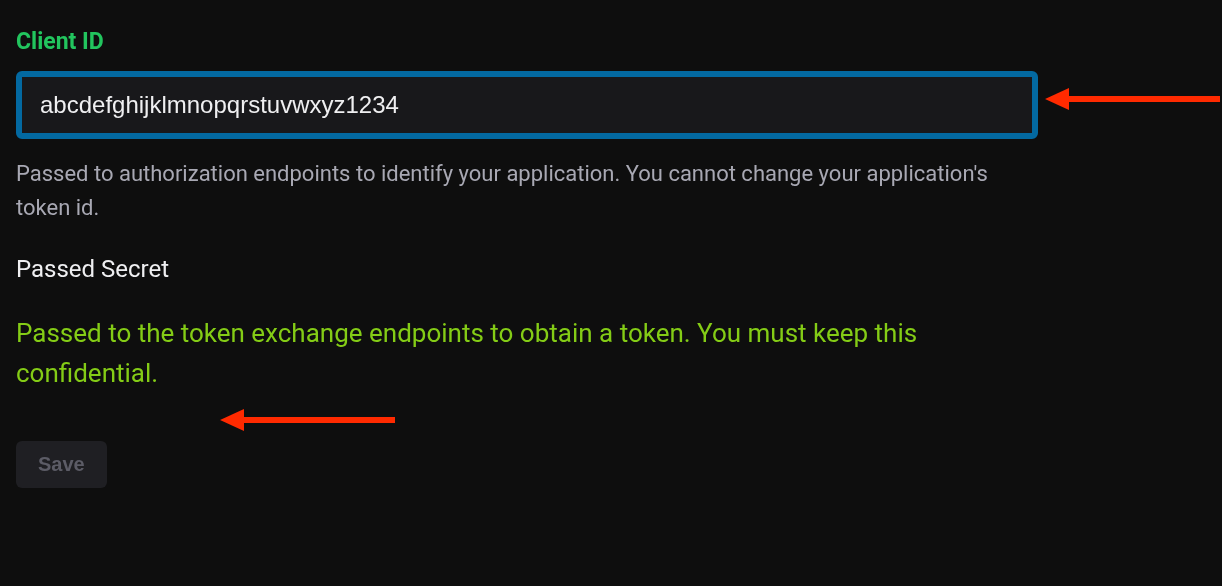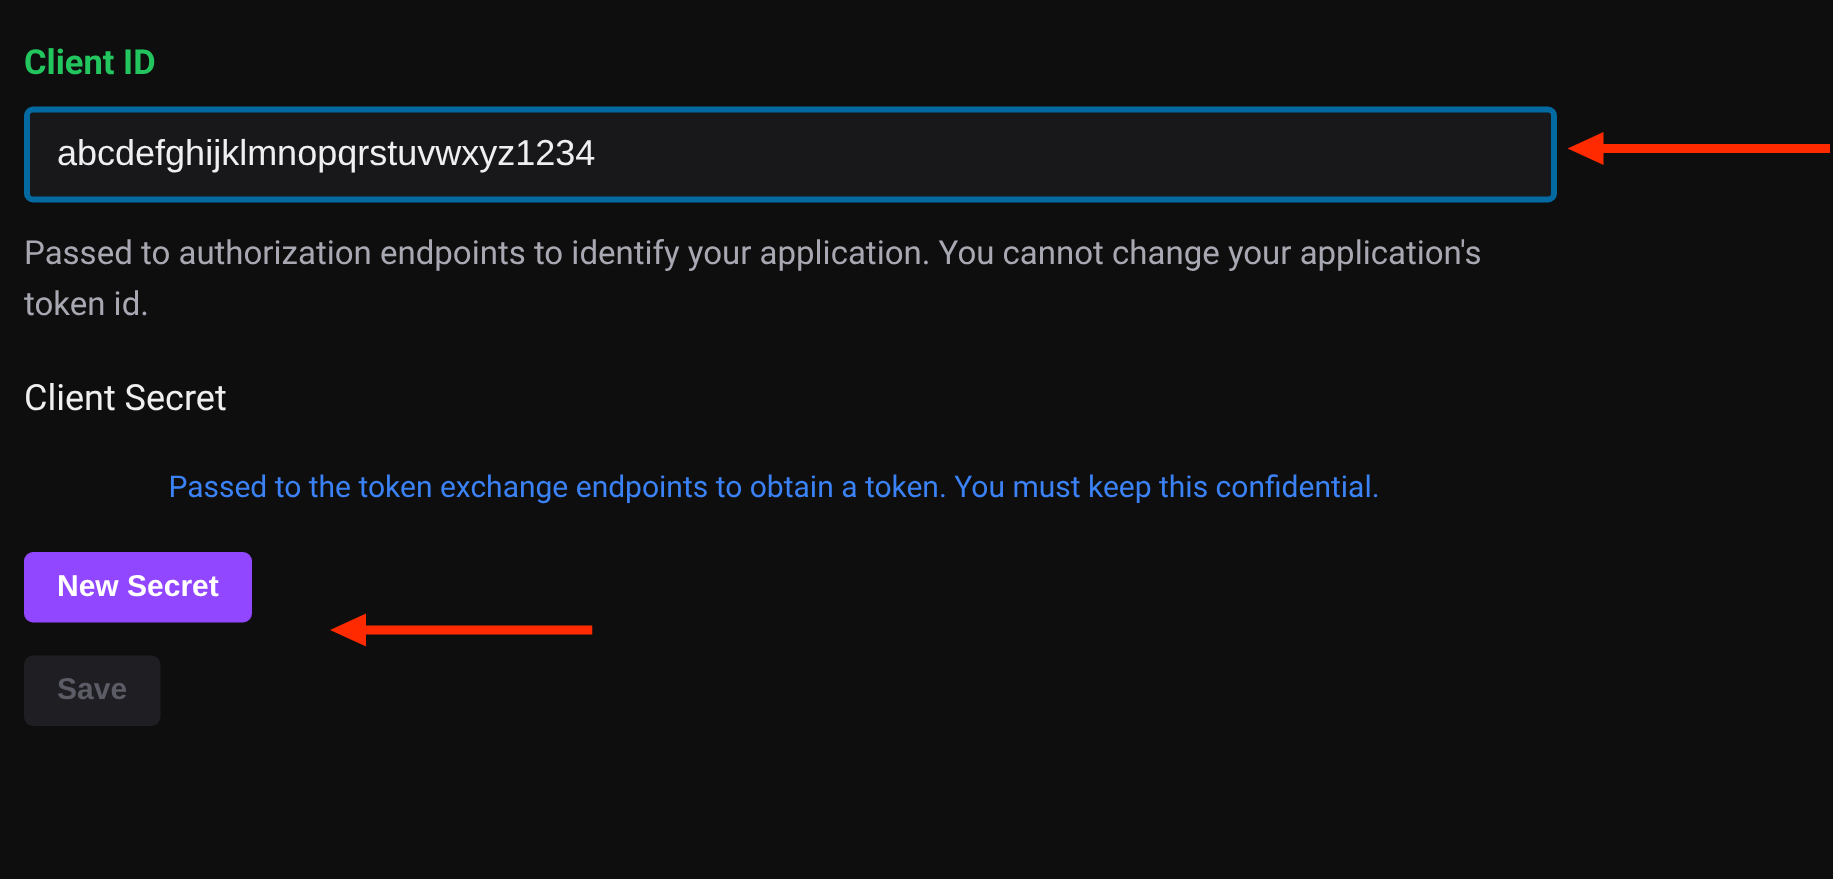--- a/index.html
+++ b/index.html
@@ -23,21 +23,21 @@
     .label-bold {
       font-weight: 700;
       font-size: 23px;
       color: #22c55e;
       margin-bottom: 16px;
       display: block;
     }
     .input-box {
       width: 100%;
       background-color: #18181b;
-      border: 4px solid #0369a1;
+      border: 6px solid #0369a1;
       border-radius: 6px;
       padding: 14px 18px;
       font-size: 24px;
       color: #efeff1;
       outline: none;
       margin-bottom: 18px;
     }
     .help-text {
       color: #a8a8b3;
       font-size: 22px;
@@ -46,26 +46,25 @@
       max-width: 1000px;
     }
     .subheading {
       font-weight: 400;
       font-size: 24px;
       color: #efeff1;
       margin-bottom: 30px;
       display: block;
     }
     .help-text-secret {
-      color: #3b82f6;
-      font-size: 20px;
+      color: #84cc16;
+      font-size: 26px;
       line-height: 1.55;
       margin-bottom: 28px;
       max-width: 1000px;
-      text-align: center;
     }
     .btn-primary {
       background-color: #9147ff;
       color: #ffffff;
       border: none;
       border-radius: 6px;
       padding: 12px 22px;
       font-size: 20px;
       font-weight: 600;
       cursor: pointer;
@@ -94,25 +93,24 @@
 </head>
 <body>
 
 <div class="form-section">
   <label class="label-bold">Client ID</label>
 
   <input type="text" class="input-box" readonly="" value="abcdefghijklmnopqrstuvwxyz1234" style="">
 
   <p class="help-text">Passed to authorization endpoints to identify your application. You cannot change your application's token id.</p>
 
-  <span class="subheading">Client Secret</span>
+  <span class="subheading">Passed Secret</span>
 
   <p class="help-text-secret">Passed to the token exchange endpoints to obtain a token. You must keep this confidential.</p>
 
-  <button class="btn-primary">New Secret</button>
   <br>
   <button class="btn-disabled" disabled="">Save</button>
 </div>
 
 <div class="arrow" style="left:1045px; top:84px;">
   <svg width="175" height="30" viewBox="0 0 175 30">
     <line x1="175" y1="15" x2="18" y2="15" stroke="#ff2a00" stroke-width="6"></line>
     <polygon points="0,15 24,4 24,26" fill="#ff2a00"></polygon>
   </svg>
 </div>

